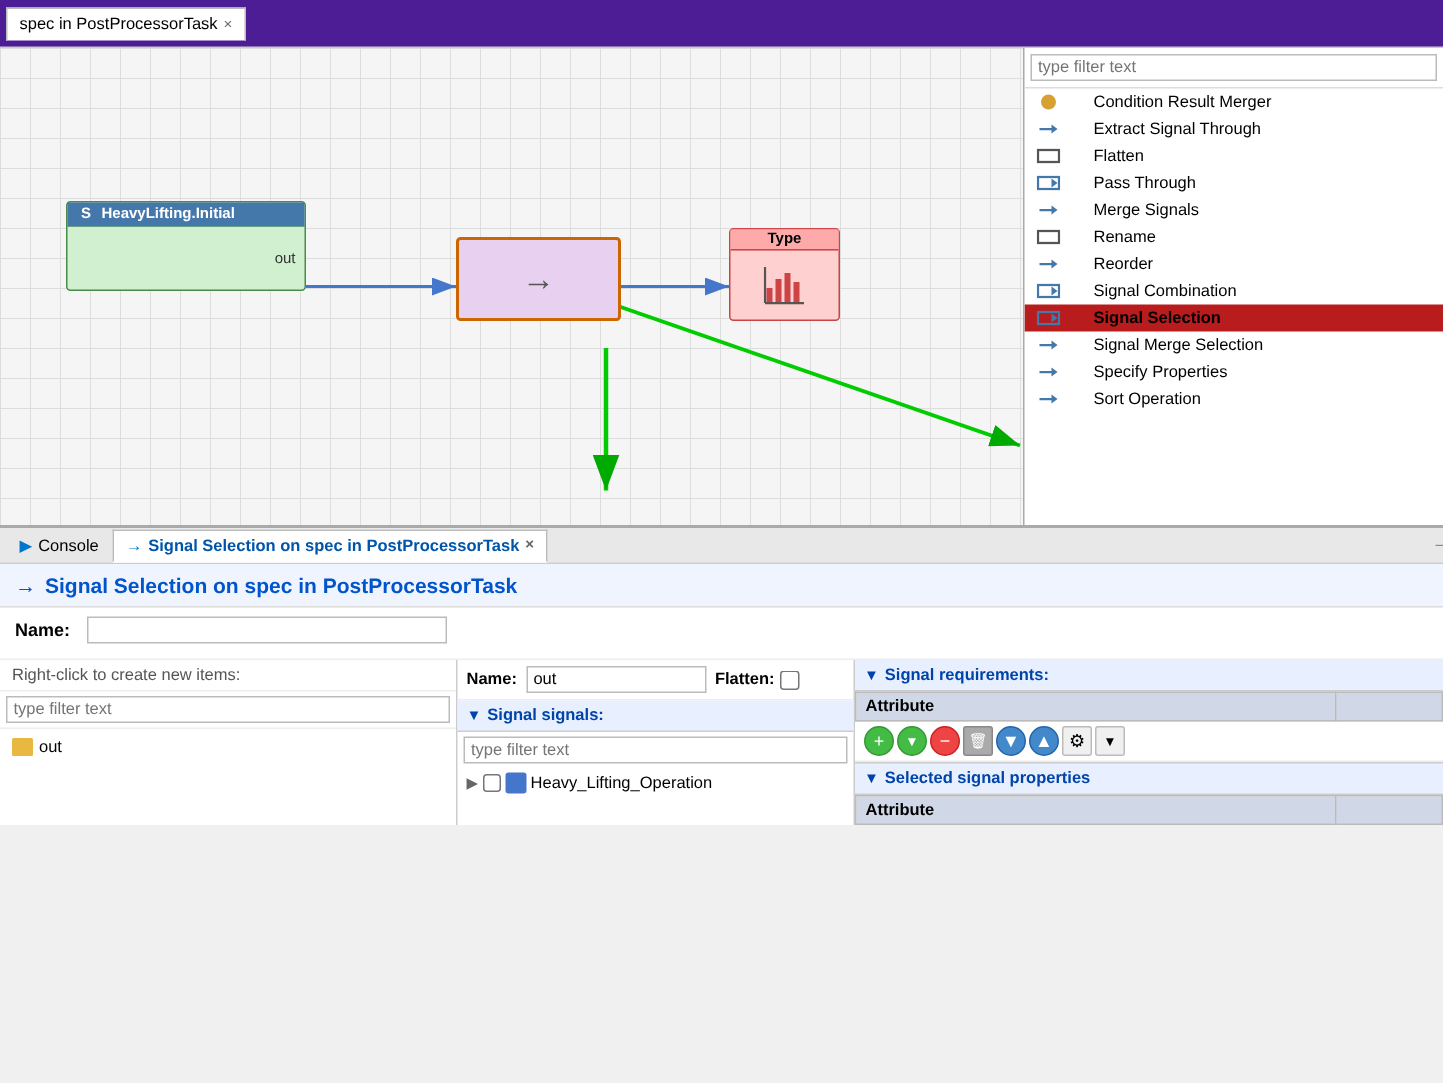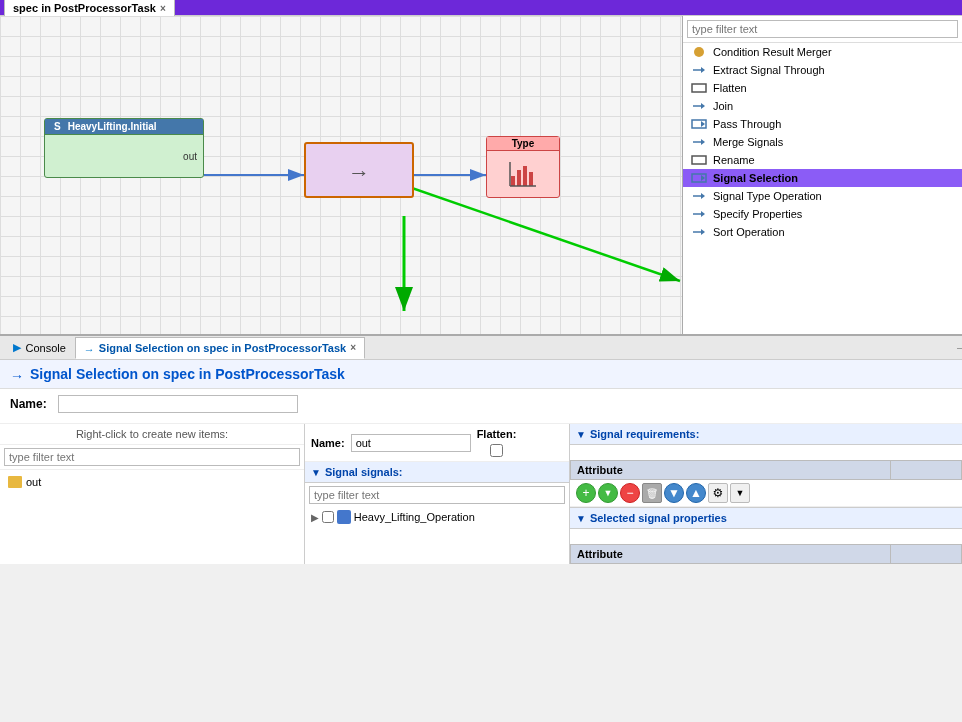--- a/index.html
+++ b/index.html
@@ -2,25 +2,24 @@
 <html><head>
   <meta charset="utf-8">
   <style>
     * { box-sizing: border-box; margin: 0; padding: 0; }
     body { font-family: 'Segoe UI', Arial, sans-serif; font-size: 12px; background: #f0f0f0; overflow: hidden; }
 
     
     .top-tab-bar {
       display: flex;
       align-items: center;
-      background: #6d28d9;
+      background: #4c1d95;
       border-bottom: 1px solid #ccc;
-      height: 16px;
+      height: 32px;
       padding-left: 4px;
-      font-weight: bold;
     }
     .top-tab {
       display: flex;
       align-items: center;
       padding: 2px 8px;
       background: #fff;
       border: 1px solid #bbb;
       border-bottom: none;
       font-size: 11px;
       cursor: pointer;
@@ -189,23 +188,23 @@
     .palette-list {
       flex: 1;
       overflow-y: auto;
     }
     .palette-item {
       display: flex;
       align-items: center;
       padding: 3px 8px;
       font-size: 11px;
       cursor: pointer;
-      gap: 6px;
-    }
-    .palette-item.selected { background: #8b5cf6; font-weight: bold; }
+      gap: 22px;
+    }
+    .palette-item.selected { background: #b91c1c; font-weight: bold; }
     .palette-icon {
       width: 16px;
       height: 12px;
       display: flex;
       align-items: center;
       justify-content: center;
     }
 
     
     .bottom-panel {
@@ -301,21 +300,20 @@
       width: 305px;
       border-right: 1px solid #ccc;
       display: flex;
       flex-direction: column;
     }
     .left-panel-header {
       font-size: 11px;
       color: #555;
       padding: 4px 8px;
       border-bottom: 1px solid #eee;
-      text-align: center;
     }
     .left-panel-search {
       padding: 3px 4px;
       border-bottom: 1px solid #eee;
     }
     .left-panel-search input {
       width: 100%;
       border: 1px solid #bbb;
       padding: 2px 4px;
       font-size: 11px;
@@ -370,21 +368,20 @@
       align-items: center;
       gap: 6px;
       padding: 4px 6px;
       border-bottom: 1px solid #eee;
     }
     .flatten-row {
       display: flex;
       align-items: center;
       gap: 4px;
       font-size: 11px;
-      flex-direction: column;
     }
     .middle-filter {
       padding: 3px 4px;
     }
     .middle-filter input {
       width: 100%;
       border: 1px solid #bbb;
       padding: 2px 4px;
       font-size: 11px;
       color: #999;
@@ -415,21 +412,20 @@
 
     
     .right-panel {
       flex: 1;
       display: flex;
       flex-direction: column;
     }
     .attr-table {
       width: 100%;
       border-collapse: collapse;
-      margin-top: 15px;
     }
     .attr-table th {
       background: #d0d8e8;
       border: 1px solid #bbb;
       padding: 3px 6px;
       font-size: 11px;
       text-align: left;
     }
 
     .toolbar-row {
@@ -576,69 +572,78 @@
           <span class="palette-icon">
             <svg width="16" height="12" viewBox="0 0 16 12">
               <rect x="1" y="2" width="14" height="8" fill="none" stroke="#555" stroke-width="1.5"></rect>
             </svg>
           </span>
           <span>Flatten</span>
         </div>
         <div class="palette-item">
           <span class="palette-icon">
             <svg width="16" height="12" viewBox="0 0 16 12">
+              <rect x="1" y="2" width="14" height="8" fill="none" stroke="#4477aa" stroke-width="1.5"></rect>
+              <polygon points="10,3 14,6 10,9" fill="#4477aa"></polygon>
+            </svg>
+          </span>
+          <span>Pass Through</span>
+        </div>
+        <div class="palette-item">
+          <span class="palette-icon">
+            <svg width="16" height="12" viewBox="0 0 16 12">
               <line x1="2" y1="6" x2="12" y2="6" stroke="#4477aa" stroke-width="1.5"></line>
               <polygon points="10,3 14,6 10,9" fill="#4477aa"></polygon>
             </svg>
           </span>
-          <span>Join</span>
+          <span>Merge Signals</span>
+        </div>
+        <div class="palette-item">
+          <span class="palette-icon">
+            <svg width="16" height="12" viewBox="0 0 16 12">
+              <rect x="1" y="2" width="14" height="8" fill="none" stroke="#555" stroke-width="1.5"></rect>
+            </svg>
+          </span>
+          <span>Rename</span>
+        </div>
+        <div class="palette-item">
+          <span class="palette-icon">
+            <svg width="16" height="12" viewBox="0 0 16 12">
+              <line x1="2" y1="6" x2="12" y2="6" stroke="#4477aa" stroke-width="1.5"></line>
+              <polygon points="10,3 14,6 10,9" fill="#4477aa"></polygon>
+            </svg>
+          </span>
+          <span>Reorder</span>
         </div>
         <div class="palette-item">
           <span class="palette-icon">
             <svg width="16" height="12" viewBox="0 0 16 12">
               <rect x="1" y="2" width="14" height="8" fill="none" stroke="#4477aa" stroke-width="1.5"></rect>
               <polygon points="10,3 14,6 10,9" fill="#4477aa"></polygon>
             </svg>
           </span>
-          <span>Pass Through</span>
+          <span>Signal Combination</span>
+        </div>
+        <div class="palette-item selected">
+          <span class="palette-icon">
+            <svg width="16" height="12" viewBox="0 0 16 12">
+              <rect x="1" y="2" width="14" height="8" fill="none" stroke="#4477aa" stroke-width="1.5"></rect>
+              <polygon points="10,3 14,6 10,9" fill="#4477aa"></polygon>
+            </svg>
+          </span>
+          <span>Signal Selection</span>
         </div>
         <div class="palette-item">
           <span class="palette-icon">
             <svg width="16" height="12" viewBox="0 0 16 12">
               <line x1="2" y1="6" x2="12" y2="6" stroke="#4477aa" stroke-width="1.5"></line>
               <polygon points="10,3 14,6 10,9" fill="#4477aa"></polygon>
             </svg>
           </span>
-          <span>Merge Signals</span>
-        </div>
-        <div class="palette-item">
-          <span class="palette-icon">
-            <svg width="16" height="12" viewBox="0 0 16 12">
-              <rect x="1" y="2" width="14" height="8" fill="none" stroke="#555" stroke-width="1.5"></rect>
-            </svg>
-          </span>
-          <span>Rename</span>
-        </div>
-        <div class="palette-item selected">
-          <span class="palette-icon">
-            <svg width="16" height="12" viewBox="0 0 16 12">
-              <rect x="1" y="2" width="14" height="8" fill="none" stroke="#4477aa" stroke-width="1.5"></rect>
-              <polygon points="10,3 14,6 10,9" fill="#4477aa"></polygon>
-            </svg>
-          </span>
-          <span>Signal Selection</span>
-        </div>
-        <div class="palette-item">
-          <span class="palette-icon">
-            <svg width="16" height="12" viewBox="0 0 16 12">
-              <line x1="2" y1="6" x2="12" y2="6" stroke="#4477aa" stroke-width="1.5"></line>
-              <polygon points="10,3 14,6 10,9" fill="#4477aa"></polygon>
-            </svg>
-          </span>
-          <span>Signal Type Operation</span>
+          <span>Signal Merge Selection</span>
         </div>
         <div class="palette-item">
           <span class="palette-icon">
             <svg width="16" height="12" viewBox="0 0 16 12">
               <line x1="2" y1="6" x2="12" y2="6" stroke="#4477aa" stroke-width="1.5"></line>
               <polygon points="10,3 14,6 10,9" fill="#4477aa"></polygon>
             </svg>
           </span>
           <span>Specify Properties</span>
         </div>

